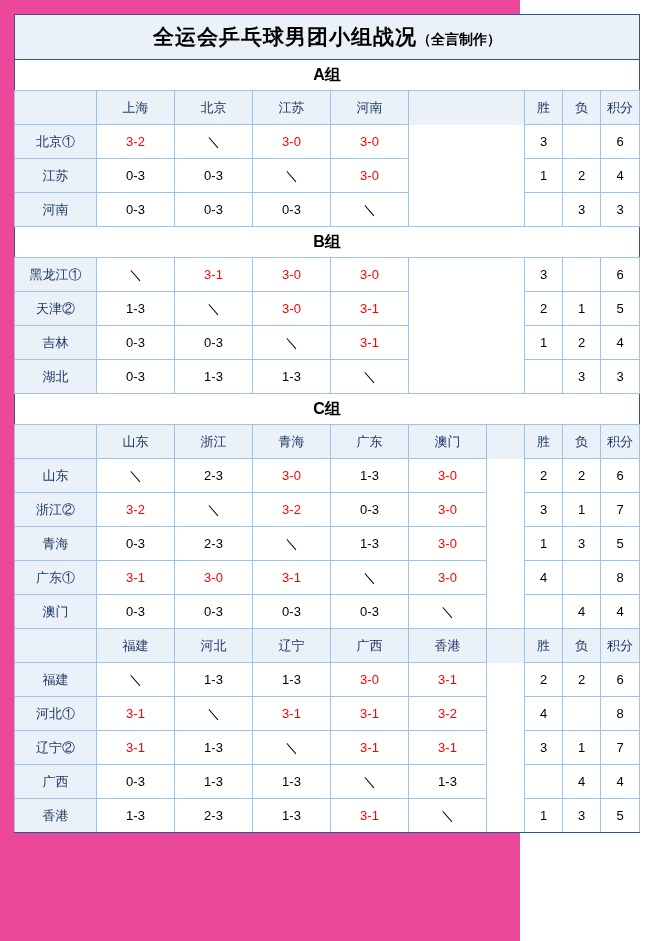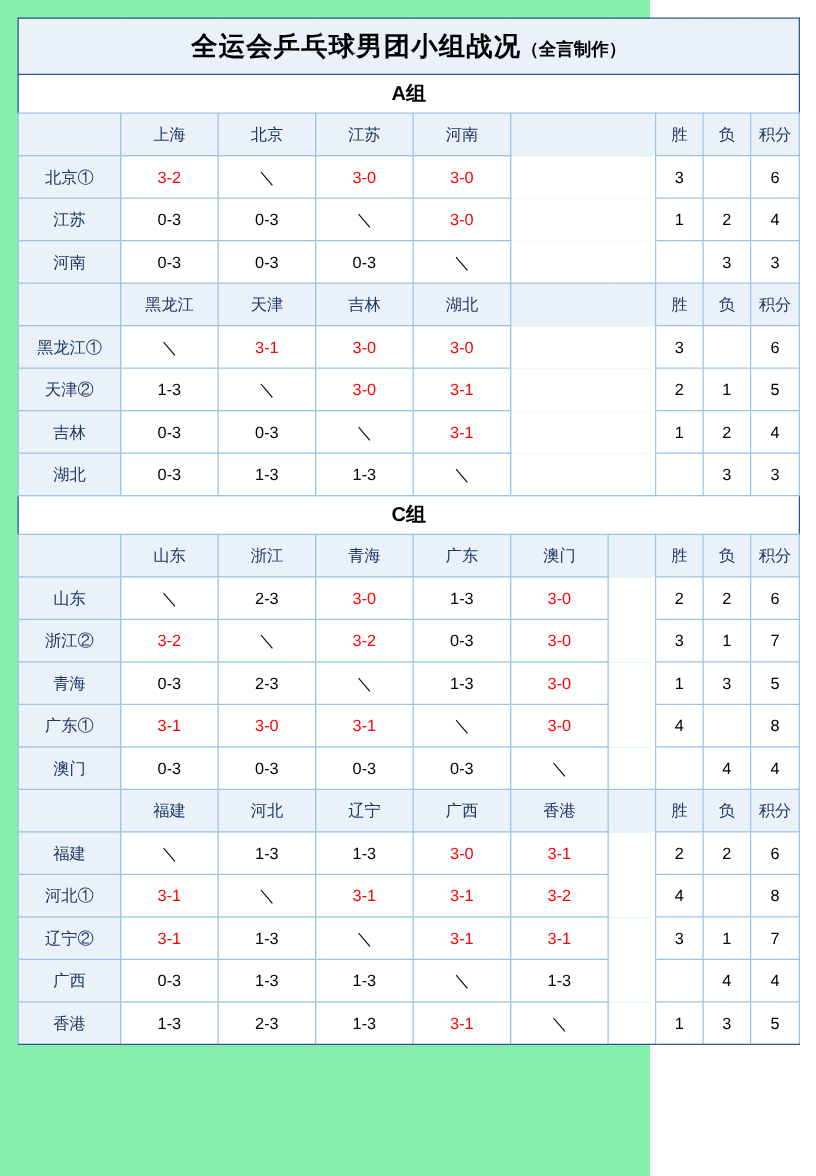--- a/index.html
+++ b/index.html
@@ -11,21 +11,21 @@
     font-family: "Liberation Sans", sans-serif;
     width: 653px;
     height: 941px;
     overflow: hidden;
   }
   .page {
     width: 520px;
     height: 941px;
     box-sizing: border-box;
     padding: 14px 14px 14px 14px;
-    background: #86efac;
+    background: #ec4899;
   }
   .sheet {
     width: 625px;
     border: 1px solid #2f5597;
     box-sizing: border-box;
     border-collapse: collapse;
   }
   table {
     border-collapse: collapse;
     table-layout: fixed;
@@ -162,30 +162,22 @@
           <td class="rowname">河南</td>
           <td>0-3</td>
           <td>0-3</td>
           <td>0-3</td>
           <td class="slash">＼</td>
           <td colspan="2" class="gap gap-bottom"></td>
           <td></td>
           <td>3</td>
           <td>3</td>
         </tr>
-        <tr class="hdr">
-          <td></td>
-          <td>黑龙江</td>
-          <td>天津</td>
-          <td>吉林</td>
-          <td>湖北</td>
-          <td colspan="2" class="gap gap-top"></td>
-          <td>胜</td>
-          <td>负</td>
-          <td>积分</td>
+        <tr class="group-row">
+          <td colspan="10">B组</td>
         </tr>
         <tr>
           <td class="rowname">黑龙江①</td>
           <td class="slash">＼</td>
           <td class="win">3-1</td>
           <td class="win">3-0</td>
           <td class="win">3-0</td>
           <td colspan="2" class="gap"></td>
           <td>3</td>
           <td></td>

